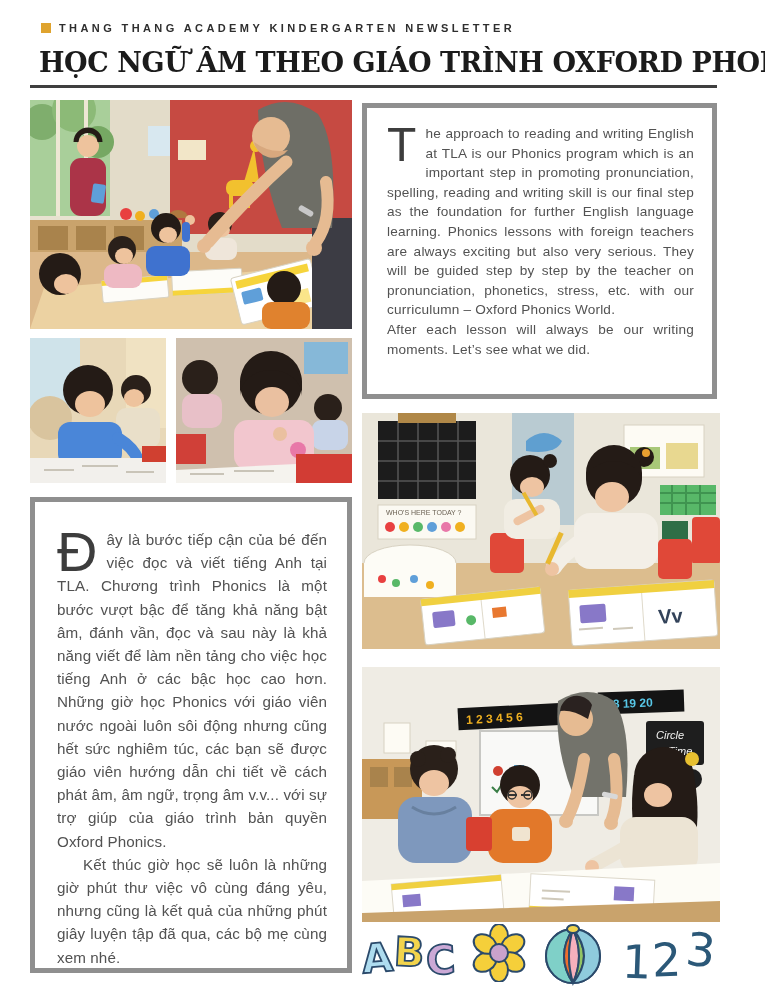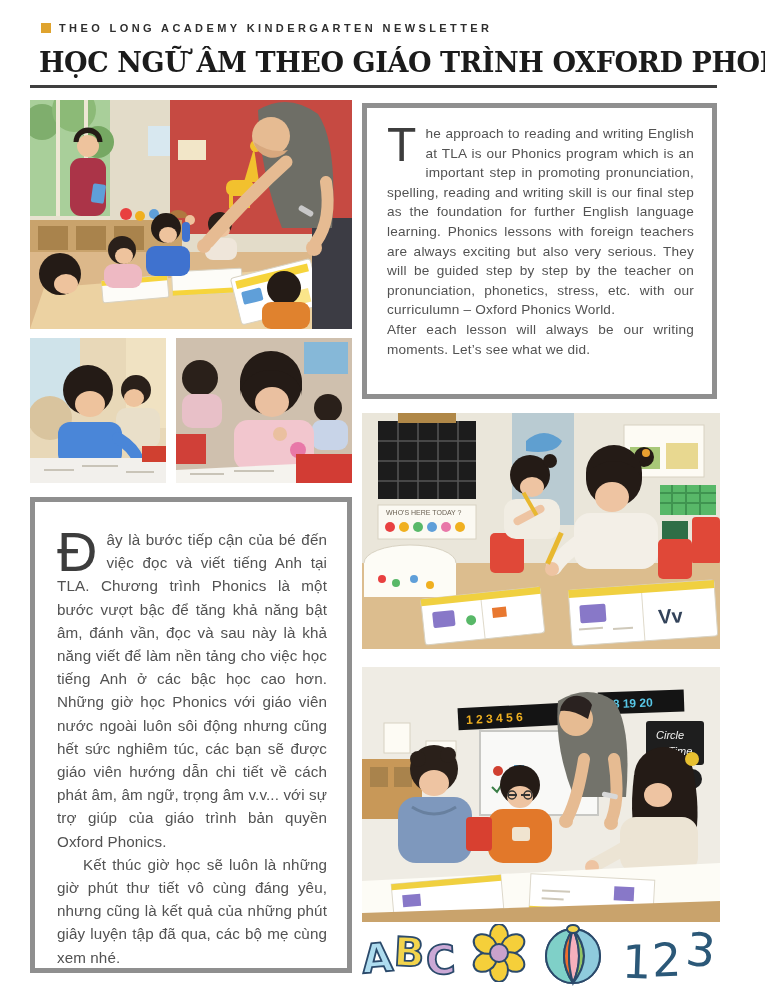--- a/index.html
+++ b/index.html
@@ -43,21 +43,21 @@
               display:flex;align-items:center;justify-content:space-between;}
   .doodle{flex:0 0 auto;}
 </style>
 </head>
 <body>
 
 <div class="page">
 
   <div class="kicker">
     <span class="bullet"></span>
-    <span class="kicker-text">THEO LONG ACADEMY KINDERGARTEN NEWSLETTER</span>
+    <span class="kicker-text">THANG THANG ACADEMY KINDERGARTEN NEWSLETTER</span>
   </div>
 
   <div class="page-title">HỌC NGỮ ÂM THEO GIÁO TRÌNH OXFORD PHONICS</div>
   <div class="title-rule"></div>
 
   <div class="photo photo-main">
     <svg width="322" height="229" viewBox="0 0 322 229">
       <rect width="322" height="229" fill="#e3dcc9"></rect>
 
       <rect x="0" y="0" width="80" height="120" fill="#a9cf9a"></rect>
@@ -276,21 +276,21 @@
         <text x="296" y="212" font-size="20" font-weight="bold" fill="#33435a">Vv</text>
         <path d="M250,214 h20 M216,212 h24" stroke="#cfc9ba" stroke-width="2"></path>
       </g>
     </svg>
   </div>
 
   <div class="textbox vn-box">
     <p>
       <span class="dropcap">Đ</span><span>ây là bước tiếp cận của bé đến việc đọc và viết tiếng Anh tại TLA. Chương trình Phonics là một bước vượt bậc để tăng khả năng bật âm, đánh vần, đọc và sau này là khả năng viết để làm nền tảng cho việc học tiếng Anh ở các bậc học cao hơn. Những giờ học Phonics với giáo viên nước ngoài luôn sôi động nhưng cũng hết sức nghiêm túc, các bạn sẽ được giáo viên hướng dẫn chi tiết về cách phát âm, âm ngữ, trọng âm v.v... với sự trợ giúp của giáo trình bản quyền Oxford Phonics.</span>
     </p>
-    <p class="para-2">Kết thúc giờ học sẽ luôn là những giờ phút thư tiết vô cùng đáng yêu, nhưng cũng là kết quả của những phút giây luyện tập đã qua, các bộ mẹ cùng xem nhé.</p>
+    <p class="para-2">Kết thúc giờ học sẽ luôn là những giờ phút thư việc vô cùng đáng yêu, nhưng cũng là kết quả của những phút giây luyện tập đã qua, các bộ mẹ cùng xem nhé.</p>
   </div>
 
   <div class="photo photo-bottom">
     <svg width="358" height="255" viewBox="0 0 358 255">
       <rect width="358" height="255" fill="#efece4"></rect>
 
       <rect x="96" y="38" width="130" height="22" fill="#141414" transform="rotate(-3 160 49)"></rect>
       <text x="104" y="54" font-size="12" font-weight="bold" fill="#f0b020" transform="rotate(-3 160 49)">1 2 3 4 5 6</text>
       <rect x="236" y="24" width="86" height="22" fill="#141414" transform="rotate(-2 280 34)"></rect>
       <text x="244" y="40" font-size="12" font-weight="bold" fill="#58c8e8" transform="rotate(-2 280 34)">18 19 20</text>

